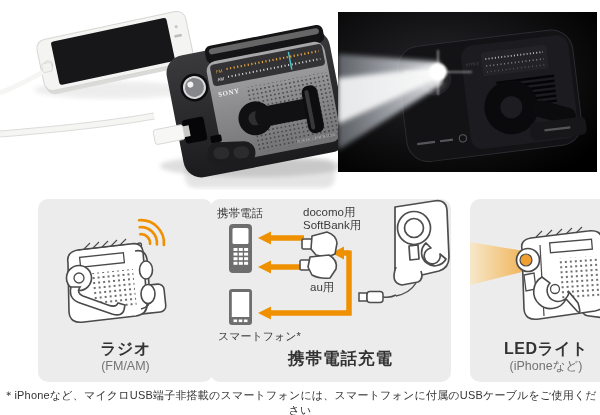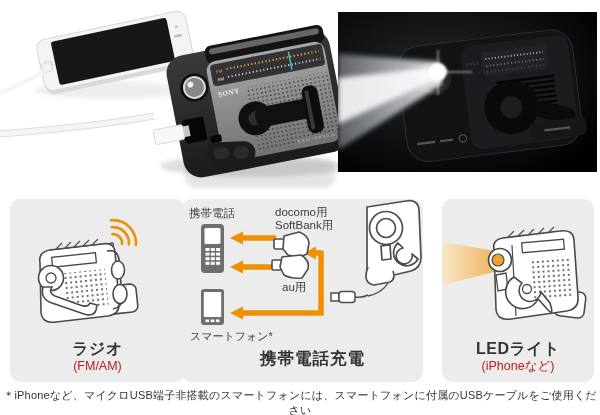--- a/index.html
+++ b/index.html
@@ -9,30 +9,30 @@
     font-family:"Liberation Sans","DejaVu Sans",sans-serif;
     color:#333;
   }
   .photo { position:absolute; display:block; }
   .photo-left  { left:0;   top:0;   width:340px; height:190px; }
   .photo-right { left:338px; top:12px; width:259px; height:160px; }
 
   .features { position:absolute; left:0; top:199px; width:600px; height:183px; }
   .panel {
     position:absolute; top:0; height:183px;
-    background:#ececec; border-radius:10px;
+    background:#ececec; border-radius:10px;margin-left:28px;
   }
   .panel-radio  { left:10px;  width:175px; }
   .panel-charge { left:182px; width:241px; }
   .panel-led    { left:442px; width:152px; }
   .panel svg.art { position:absolute; left:0; top:0; }
 
   .caption { position:absolute; left:0; bottom:9px; width:100%; text-align:center; line-height:1.15; }
   .caption .title    { font-weight:bold; font-size:16px; letter-spacing:0.5px; color:#333; }
-  .caption .subtitle { font-size:12.5px; color:#b91c1c; }
+  .caption .subtitle { font-size:12.5px; color:#737373; }
   .panel-charge .caption { bottom:14px;padding-left:10px; }
   .panel-charge .caption .title { font-size:16.5px; letter-spacing:1px; }
 
   .footnote {
     position:absolute; left:0; top:388px; width:600px; margin:0;
     text-align:center; font-size:11px; color:#333; letter-spacing:0.2px;
   }
 </style>
 </head>
 <body>

